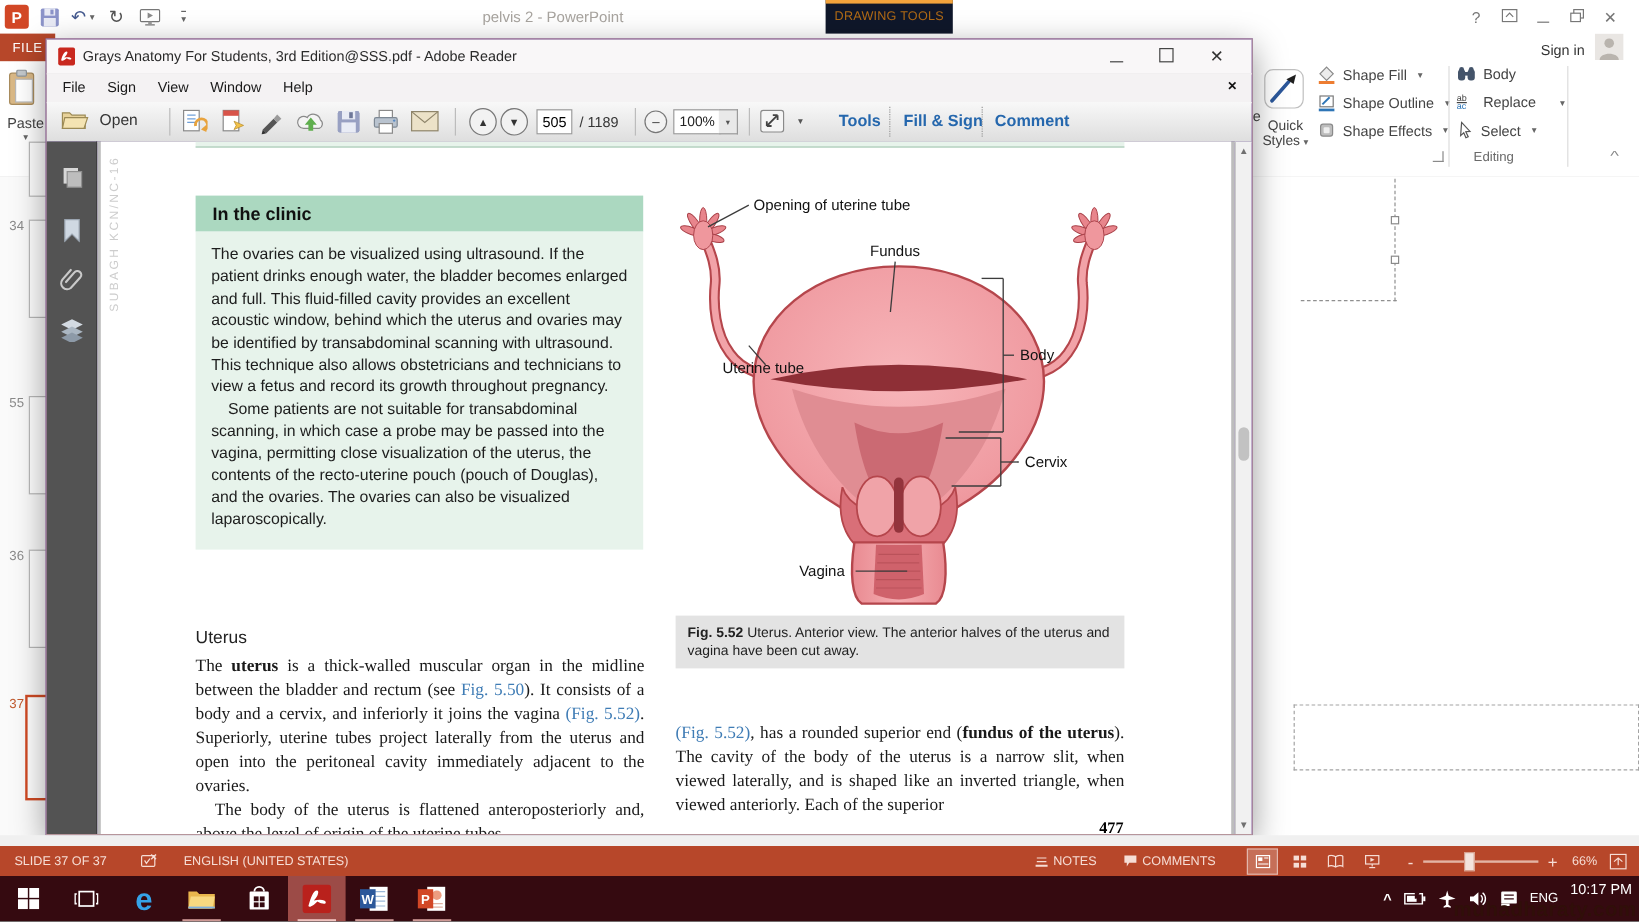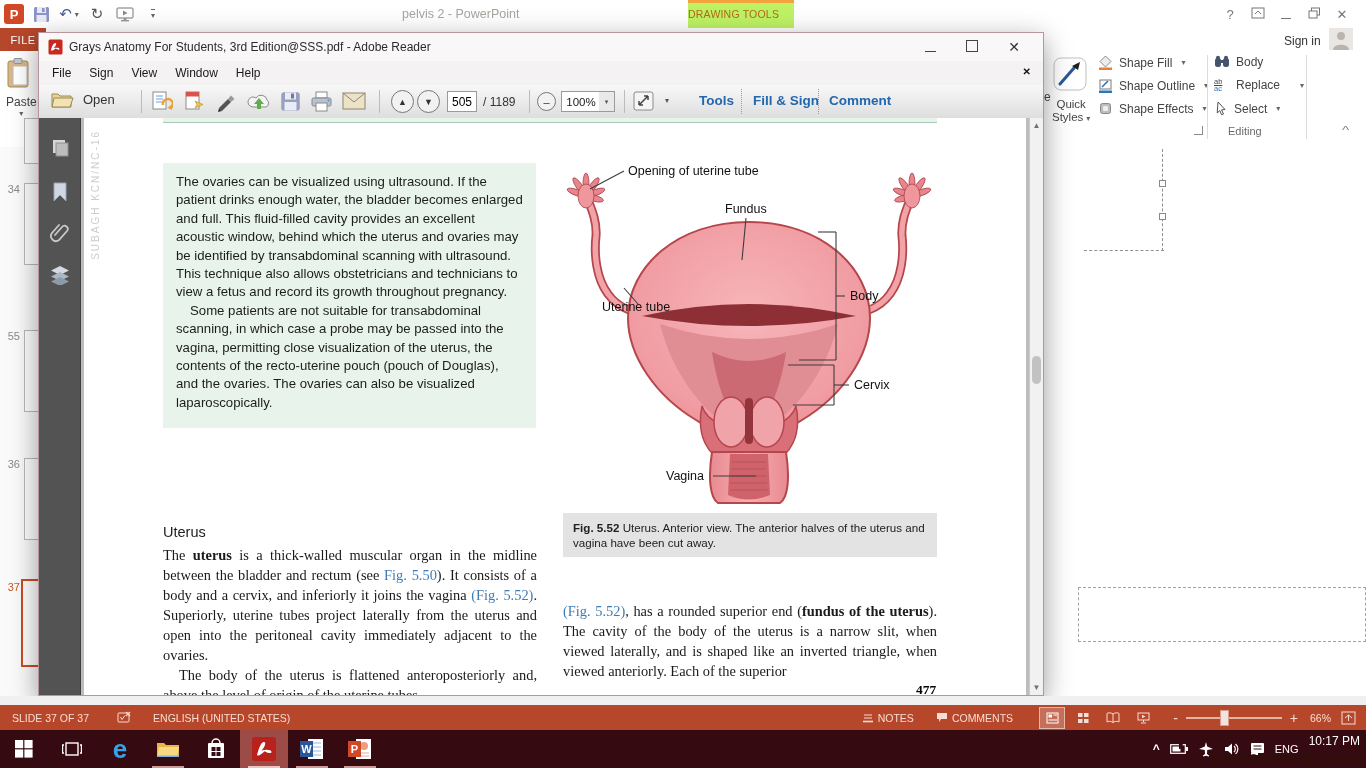--- a/index.html
+++ b/index.html
@@ -5,21 +5,21 @@
   html,body{margin:0;padding:0;background:#222;}
   #screen{position:relative;width:1366px;height:768px;overflow:hidden;
           font-family:"Liberation Sans",sans-serif;background:#fff;}
   .a{position:absolute;}
   .f{display:flex;align-items:center;}
   .nosel{user-select:none;}
   
   #ppt-top{left:0;top:0;width:1366px;height:147px;background:#ffffff;border-bottom:1px solid #d4d4d4;}
   .qat-ic{width:22px;height:22px;display:flex;align-items:center;justify-content:center;color:#5a5a5a;font-size:15px;}
   #ppt-title{color:#a8a49f;font-size:12.5px;}
-  #dt-tab{left:688px;top:0;width:106px;height:28px;background:#bef264;}
+  #dt-tab{left:688px;top:0;width:106px;height:28px;background:#0f172a;text-align:center;}
   #dt-bar{left:0;top:0;width:106px;height:3px;background:#f2a33c;}
   #dt-text{width:106px;top:8px;left:0;color:#b06a16;font-size:10.5px;letter-spacing:.2px;}
   .winctl{color:#777;font-size:13px;width:28px;text-align:center;}
   #file-tab{left:0;top:28px;width:46px;height:23px;background:#b7472a;color:#fff;
             font-size:11px;display:flex;align-items:center;justify-content:center;letter-spacing:.5px;}
   .rbl{font-size:12px;color:#444;}
   .caret{font-size:8px;color:#666;margin-left:3px;}
   .vsep{width:1px;background:#dcdcdc;}
   .thumbnum{position:absolute;left:4px;width:16px;text-align:right;font-size:11px;color:#8a8a8a;}
   .thumbbox{position:absolute;left:24px;width:24px;background:#fff;border:1px solid #b9b9b9;}
@@ -391,20 +391,21 @@
     </div>
 
     <div id="ad-doc" class="a">
       <div id="ad-page" class="a">
 
         <div class="a" style="left:79px;top:0;width:774px;height:4px;background:#e7f3eb;border-bottom:1px solid #a9cab7;"></div>
 
         <div id="watermark-v" class="a">SUBAGH KCN/NC-16</div>
 
         <div id="clinic" class="a">
+          <div id="clinic-h">In the clinic</div>
           <div id="clinic-b">
             <p>The ovaries can be visualized using ultrasound. If the patient drinks enough water, the bladder becomes enlarged and full. This fluid-filled cavity provides an excellent acoustic window, behind which the uterus and ovaries may be identified by transabdominal scanning with ultrasound. This technique also allows obstetricians and technicians to view a fetus and record its growth throughout pregnancy.</p>
             <p>Some patients are not suitable for transabdominal scanning, in which case a probe may be passed into the vagina, permitting close visualization of the uterus, the contents of the recto-uterine pouch (pouch of Douglas), and the ovaries. The ovaries can also be visualized laparoscopically.</p>
           </div>
         </div>
 
         <div class="a" style="left:79px;top:406px;font-size:14.5px;color:#222;">Uterus</div>
         <div class="serif a" style="left:79px;top:427px;width:374px;"><span>The </span><span class="b">uterus</span><span> is a thick-walled muscular organ in the midline between the bladder and rectum (see </span><span class="link">Fig. 5.50</span><span>). It consists of a body and a cervix, and inferiorly it joins the vagina </span><span class="link">(Fig. 5.52)</span><span>. Superiorly, uterine tubes project laterally from the uterus and open into the peritoneal cavity immediately adjacent to the ovaries.</span></div>
         <div class="serif a" style="left:79px;top:547px;width:374px;height:30px;overflow:hidden;text-indent:16px;">The body of the uterus is flattened anteroposteriorly and, above the level of origin of the uterine tubes</div>
 

